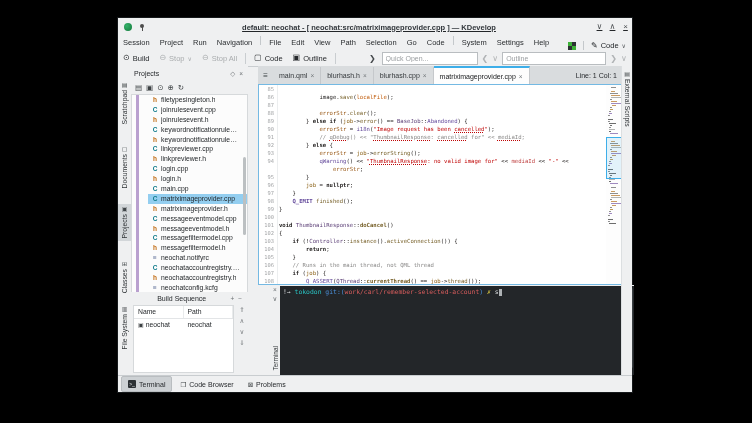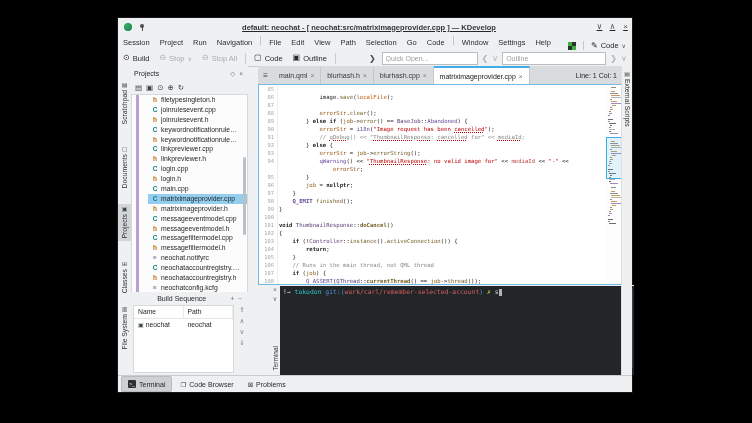--- a/index.html
+++ b/index.html
@@ -168,21 +168,21 @@
           <span class="menu-item">Navigation</span>
           <span class="menu-sep"></span>
           <span class="menu-item">File</span>
           <span class="menu-item">Edit</span>
           <span class="menu-item">View</span>
           <span class="menu-item">Path</span>
           <span class="menu-item">Selection</span>
           <span class="menu-item">Go</span>
           <span class="menu-item">Code</span>
           <span class="menu-sep"></span>
-          <span class="menu-item">Window</span>
+          <span class="menu-item">System</span>
           <span class="menu-item">Settings</span>
           <span class="menu-item">Help</span>
         </span>
       <span class="spacer"></span>
       <span id="grid-icon">
           <i></i>
           <i></i>
           <i></i>
           <i></i>
         </span>

